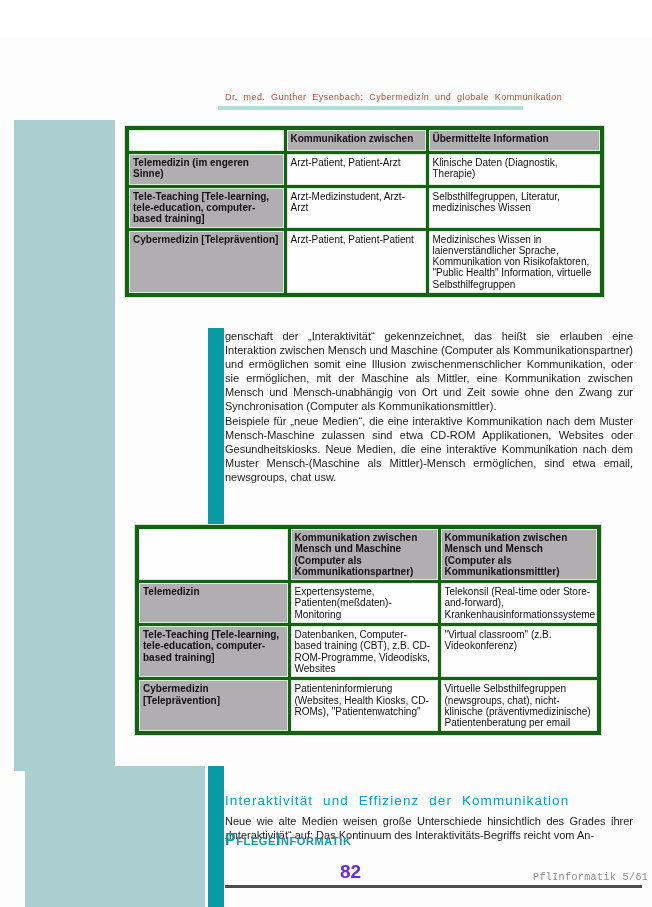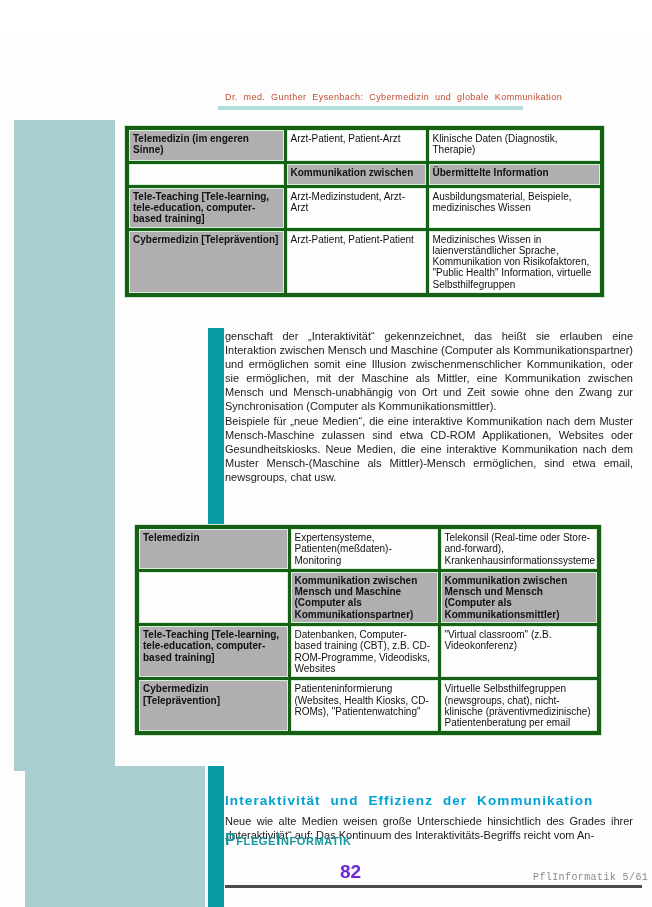--- a/index.html
+++ b/index.html
@@ -44,21 +44,21 @@
   .bodytext {
     position:absolute; left:225px; width:408px; text-align:justify;
     font-size:11px; line-height:14px; color:#1c1c1c;
   }
   .para1 { top:291px; }
   .para2 { top:376px; }
   .para3 { top:776px; }
 
   .section-heading {
     position:absolute; left:225px; top:755px; width:420px;
-    font-size:13.5px; font-weight:bold; color:#00a1d3;
+    font-size:13.5px; font-weight:normal; color:#00a1d3;
     letter-spacing:1.1px; word-spacing:5px; white-space:nowrap;
   }
 
   .journal-logo {
     position:absolute; left:225px; top:793px;
     font-variant:small-caps; font-weight:bold; font-size:16px;
     letter-spacing:0.6px; color:#12989d;
   }
   .page-number {
     position:absolute; left:340px; top:823px;
@@ -84,62 +84,62 @@
   <div class="running-header">Dr. med. Gunther Eysenbach: Cybermedizin und globale Kommunikation</div>
   <div class="running-underline"></div>
 
   <table class="tbl tbl1">
     <colgroup>
         <col style="width:158px">
         <col style="width:142px">
         <col style="width:175px">
       </colgroup>
     <tbody>
-        <tr style="height:34px">
+        <tr style="height:24px">
+      <td class="plain"></td>
+      <td class="gray">Kommunikation zwischen</td>
+      <td class="gray">Übermittelte Information</td>
+    </tr>
+    <tr style="height:34px">
       <td class="gray">Telemedizin (im engeren Sinne)</td>
       <td class="plain">Arzt-Patient, Patient-Arzt</td>
       <td class="plain">Klinische Daten (Diagnostik, Therapie)</td>
     </tr>
-    <tr style="height:24px">
-      <td class="plain"></td>
-      <td class="gray">Kommunikation zwischen</td>
-      <td class="gray">Übermittelte Information</td>
-    </tr>
     <tr style="height:43px">
       <td class="gray">Tele-Teaching [Tele-learning, tele-education, computer-based training]</td>
       <td class="plain">Arzt-Medizinstudent, Arzt-Arzt</td>
-      <td class="plain">Ausbildungsmaterial, Beispiele, medizinisches Wissen</td>
+      <td class="plain">Selbsthilfegruppen, Literatur, medizinisches Wissen</td>
     </tr>
     <tr style="height:62px">
       <td class="gray">Cybermedizin [Teleprävention]</td>
       <td class="plain">Arzt-Patient, Patient-Patient</td>
       <td class="plain">Medizinisches Wissen in laienverständlicher Sprache, Kommunikation von Risikofaktoren, "Public Health" Information, virtuelle Selbsthilfegruppen</td>
     </tr>
   </tbody>
     </table>
 
   <div class="bodytext para1">genschaft der „Interaktivität“ gekennzeichnet, das heißt sie erlauben eine Interaktion zwischen Mensch und Maschine (Computer als Kommunikationspartner) und ermöglichen somit eine Illusion zwischenmenschlicher Kommunikation, oder sie ermöglichen, mit der Maschine als Mittler, eine Kommunikation zwischen Mensch und Mensch-unabhängig von Ort und Zeit sowie ohne den Zwang zur Synchronisation (Computer als Kommunikationsmittler).</div>
   <div class="bodytext para2">Beispiele für „neue Medien“, die eine interaktive Kommunikation nach dem Muster Mensch-Maschine zulassen sind etwa CD-ROM Applikationen, Websites oder Gesundheitskiosks. Neue Medien, die eine interaktive Kommunikation nach dem Muster Mensch-(Maschine als Mittler)-Mensch ermöglichen, sind etwa email, newsgroups, chat usw.</div>
 
   <table class="tbl tbl2">
     <colgroup>
         <col style="width:152px">
         <col style="width:150px">
         <col style="width:160px">
       </colgroup>
     <tbody>
-        <tr style="height:42px">
+        <tr style="height:54px">
+      <td class="plain"></td>
+      <td class="gray">Kommunikation zwischen Mensch und Maschine (Computer als Kommunikationspartner)</td>
+      <td class="gray">Kommunikation zwischen Mensch und Mensch (Computer als Kommunikationsmittler)</td>
+    </tr>
+    <tr style="height:42px">
       <td class="gray">Telemedizin</td>
       <td class="plain">Expertensysteme, Patienten(meßdaten)-Monitoring</td>
       <td class="plain">Telekonsil (Real-time oder Store-and-forward), Krankenhausinformationssysteme</td>
-    </tr>
-    <tr style="height:54px">
-      <td class="plain"></td>
-      <td class="gray">Kommunikation zwischen Mensch und Maschine (Computer als Kommunikationspartner)</td>
-      <td class="gray">Kommunikation zwischen Mensch und Mensch (Computer als Kommunikationsmittler)</td>
     </tr>
     <tr style="height:52px">
       <td class="gray">Tele-Teaching [Tele-learning, tele-education, computer-based training]</td>
       <td class="plain">Datenbanken, Computer-based training (CBT), z.B. CD-ROM-Programme, Videodisks, Websites</td>
       <td class="plain">"Virtual classroom" (z.B. Videokonferenz)</td>
     </tr>
     <tr style="height:52px">
       <td class="gray">Cybermedizin [Teleprävention]</td>
       <td class="plain">Patienteninformierung (Websites, Health Kiosks, CD-ROMs), "Patientenwatching"</td>
       <td class="plain">Virtuelle Selbsthilfegruppen (newsgroups, chat), nicht-klinische (präventivmedizinische) Patientenberatung per email</td>

